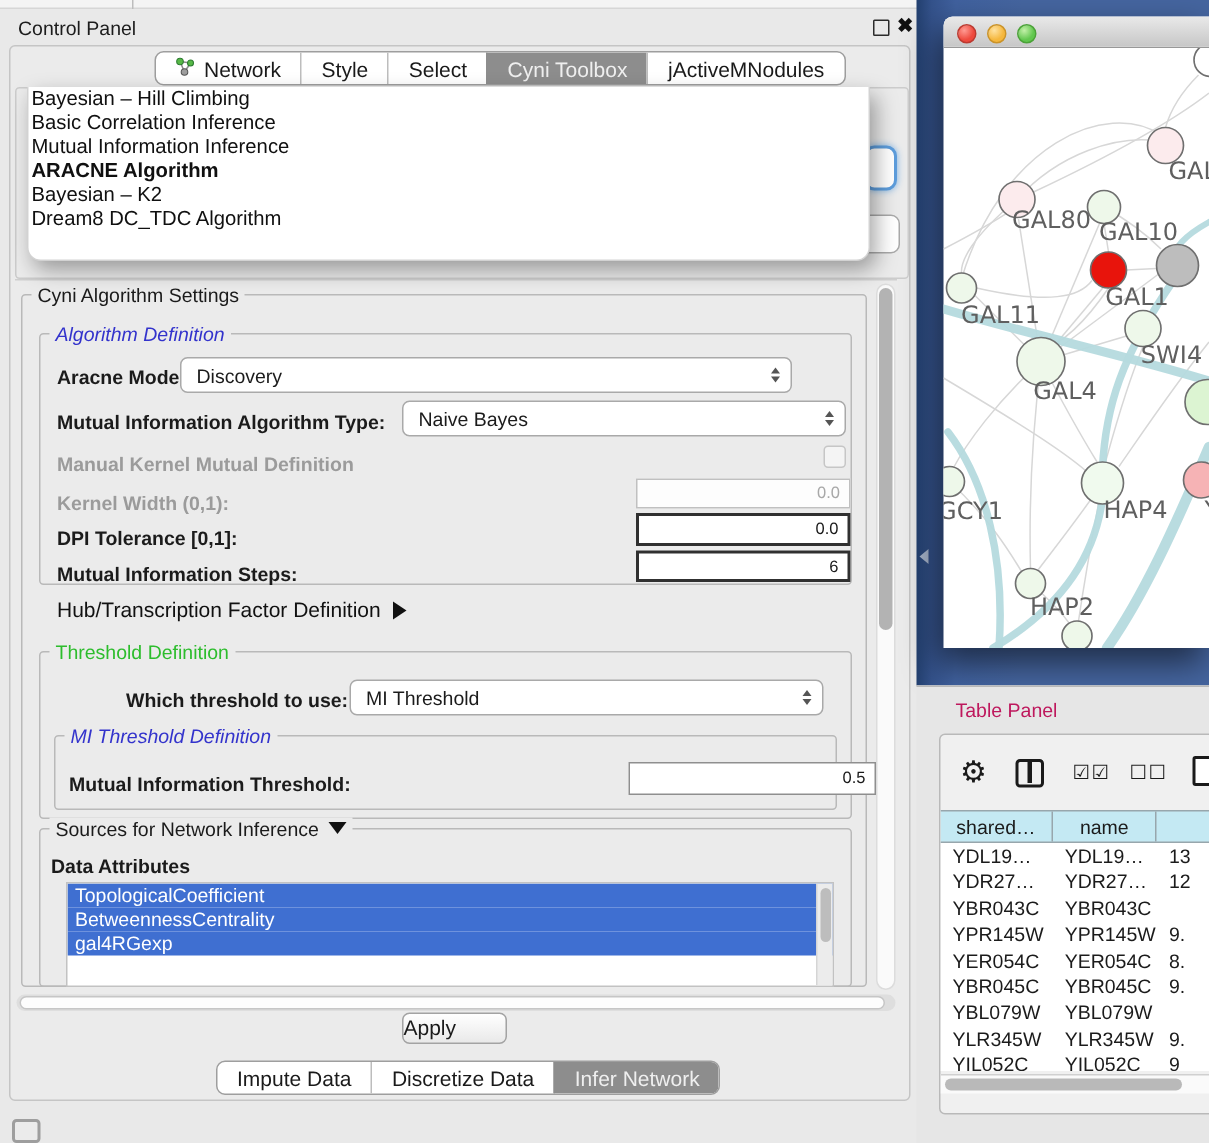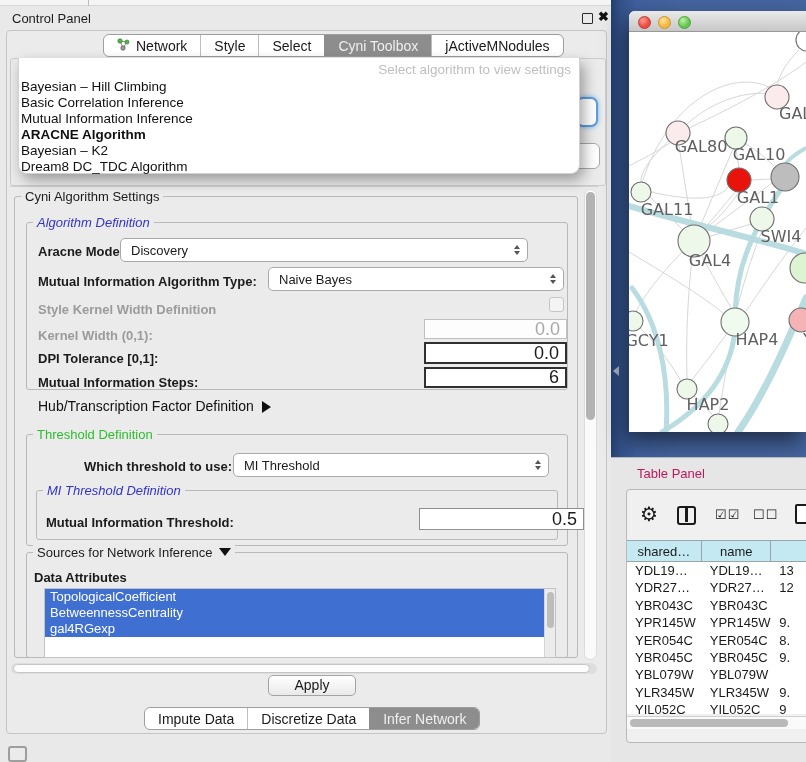--- a/index.html
+++ b/index.html
@@ -54,34 +54,34 @@
   .group { position:absolute; border:1px solid #b9b9b9; border-radius:3px; }
   .gtitle { position:absolute; top:-8px; left:6px; background:#ebebeb; padding:0 4px; font-size:13px; white-space:nowrap; }
   .t-blue { color:#3333cc;font-style:italic; }
   .t-green { color:#2dbd2d; }
   .flabel { position:absolute; font-size:13px; font-weight:bold; color:#1b1b1b; white-space:nowrap; }
   .flabel.dis { color:#9b9b9b; }
   .combo { position:absolute; background:#fff; border:1px solid #a9a9a9; border-radius:5px; font-size:13px; display:flex; align-items:center; padding-left:10px; cursor:pointer; }
   .spin { position:absolute; right:7px; top:50%; transform:translateY(-50%); display:flex; flex-direction:column; gap:2px; }
   .tup { width:0; height:0; border-left:3.5px solid transparent; border-right:3.5px solid transparent; border-bottom:4px solid #555; }
   .tdn { width:0; height:0; border-left:3.5px solid transparent; border-right:3.5px solid transparent; border-top:4px solid #555; }
-  .tfield { position:absolute; background:#fff; font-size:18px; display:flex; align-items:center; justify-content:flex-end; padding-right:6px; border:1px solid #c0c0c0; }
+  .tfield { position:absolute; background:#fff; font-size:11px; display:flex; align-items:center; justify-content:flex-end; padding-right:6px; border:1px solid #c0c0c0; }
   .tfield.dark { border:2px solid #303030; }
   .tfield.dis { color:#a8a8a8; background:#fdfdfd; }
   #kernel-check { left:549px; top:297px; width:15px; height:15px; border:1px solid #c6c6c6; border-radius:3px; background:#f4f4f4; }
   #hub-row { left:38px; top:398px; font-size:14px; color:#111; cursor:pointer; }
   #hub-row .arrow-right { display:inline-block; width:0; height:0; border-top:6px solid transparent; border-bottom:6px solid transparent; border-left:9px solid #111; margin-left:8px; vertical-align:-2px; }
   .arrow-down { display:inline-block; width:0; height:0; border-left:6px solid transparent; border-right:6px solid transparent; border-top:8px solid #111; margin-left:6px; vertical-align:1px; }
 
   #attr-list { left:44px; top:588px; width:512px; height:70px; background:#fff; border:1px solid #c2c2c2; overflow:hidden; }
   .attr-item { height:16px; line-height:16px; padding-left:5px; font-size:13px; background:#3f6fd1; color:#fff; cursor:pointer; }
   #attr-vscroll { position:absolute; right:0; top:0; width:11px; height:100%; background:#ececec; border-left:1px solid #d5d5d5; }
   #attr-vscroll .thumb { position:absolute; left:1.5px; top:3px; width:7px; height:36px; background:#bdbdbd; border-radius:4px; cursor:pointer; }
 
-  #apply-btn { left:268px; top:675px; width:88px; height:21px; border:1px solid #a3a3a3; border-radius:5px; background:linear-gradient(#ffffff,#e9e9e9); font-size:14px; text-align:center; line-height:19px; cursor:pointer; }
+  #apply-btn { left:268px; top:675px; width:70px; height:21px; border:1px solid #a3a3a3; border-radius:5px; background:linear-gradient(#ffffff,#e9e9e9); font-size:14px; text-align:left; line-height:19px; cursor:pointer; }
 
   #mini-icon { left:8px; top:746px; width:19px; height:16px; border:2px solid #9e9e9e; border-radius:3px; background:#ebebeb; }
 
   
   #desktop { left:611px; top:0; width:195px; height:457px; background:linear-gradient(90deg,#23406f 0px,#34528b 10px,#40619e 26px,#45659f 70px); }
   #split-arrow { position:absolute; left:2px; top:366px; width:0; height:0; border-top:5px solid transparent; border-bottom:5px solid transparent; border-right:6px solid #c6cfdf; opacity:.8; }
   #net-window { position:absolute; left:18px; top:11px; width:177px; height:421px; background:#fff; border-radius:6px 0 0 0; box-shadow:-4px 10px 22px rgba(0,0,0,0.55); }
   #net-titlebar { position:absolute; left:0; top:0; width:100%; height:21px; background:linear-gradient(#e9e9e9,#c7c7c7); border-bottom:1px solid #989898; border-radius:6px 0 0 0; }
   .tl { position:absolute; top:4.5px; width:13px; height:13px; border-radius:50%; cursor:pointer; }
   #tl-red { left:9px; background:radial-gradient(circle at 35% 30%,#ff9a92,#ee4a3e 60%); border:1px solid #bc3a30; }
@@ -152,21 +152,20 @@
     </div>
     <div class="seg sel">
       <span>Cyni Toolbox</span>
     </div>
     <div class="seg">
       <span>jActiveMNodules</span>
     </div>
   </div>
 
 <div id="algo-popup" class="abs">
-  <div id="algo-hint">Select algorithm to view settings</div>
   <div id="algo-items">
       <div class="algo-item">Bayesian – Hill Climbing</div>
       <div class="algo-item">Basic Correlation Inference</div>
       <div class="algo-item">Mutual Information Inference</div>
       <div class="algo-item bold">ARACNE Algorithm</div>
       <div class="algo-item">Bayesian – K2</div>
       <div class="algo-item">Dream8 DC_TDC Algorithm</div>
     </div>
 </div>
 
@@ -193,21 +192,21 @@
     </span>
 </div>
 <span class="flabel abs" style="left:38px;top:274px;">Mutual Information Algorithm Type:</span>
 <div class="combo" style="left:268px;top:267px;width:296px;height:24px;">
   <span>Naive Bayes</span>
   <span class="spin">
       <span class="tup"></span>
       <span class="tdn"></span>
     </span>
 </div>
-<span class="flabel dis abs" style="left:38px;top:302px;">Style Kernel Width Definition</span>
+<span class="flabel dis abs" style="left:38px;top:302px;">Manual Kernel Mutual Definition</span>
 <div id="kernel-check" class="abs"></div>
 <span class="flabel dis abs" style="left:38px;top:328px;">Kernel Width (0,1):</span>
 <div class="tfield dis" style="left:424px;top:319px;width:143px;height:20px;">
     <span>0.0</span>
   </div>
 <span class="flabel abs" style="left:38px;top:351px;">DPI Tolerance [0,1]:</span>
 <div class="tfield dark" style="left:424px;top:342px;width:143px;height:22px;">
     <span>0.0</span>
   </div>
 <span class="flabel abs" style="left:38px;top:375px;">Mutual Information Steps:</span>

